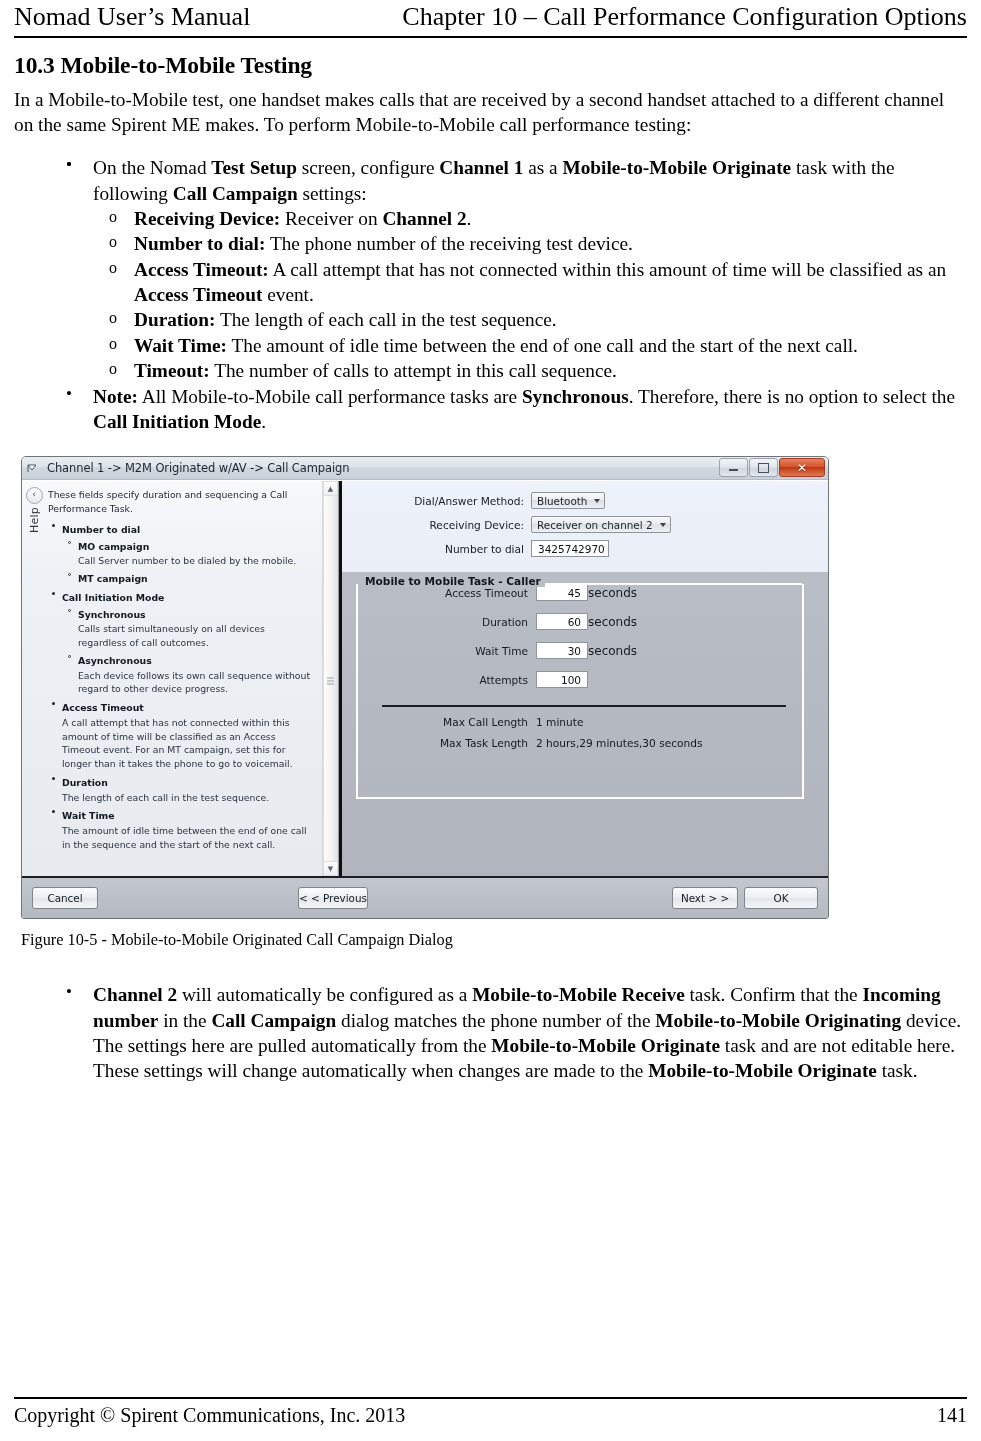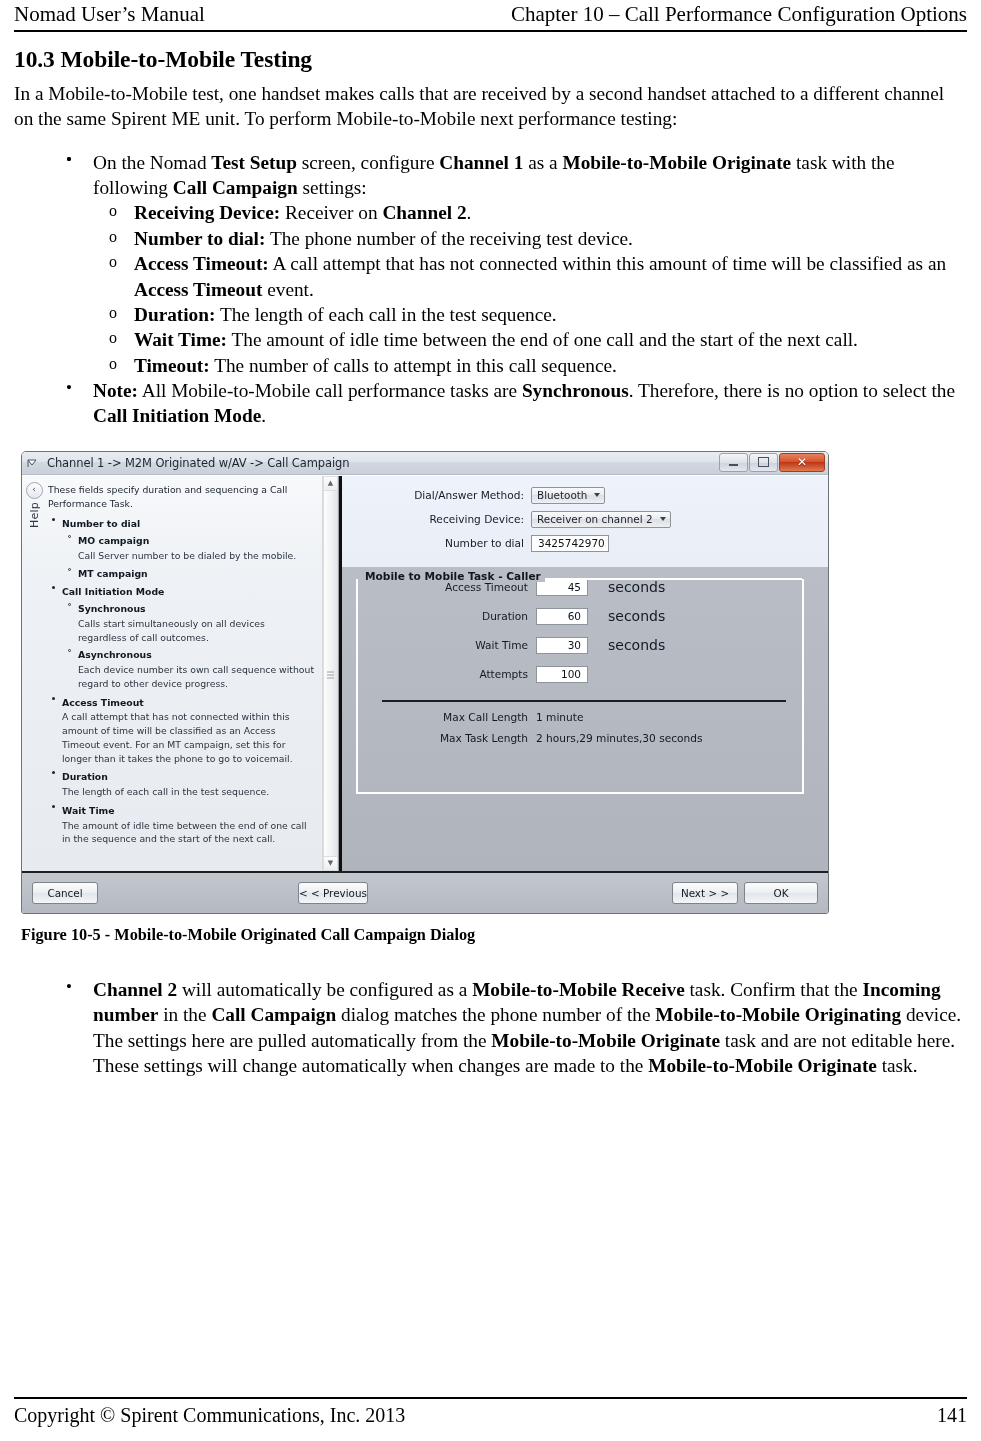--- a/index.html
+++ b/index.html
@@ -21,21 +21,21 @@
     height: 1441px;
     box-sizing: border-box;
     padding: 0 14px;
   }
 
   
   .hdr {
     display: flex;
     justify-content: space-between;
     align-items: flex-end;
-    font-size: 21px;
+    font-size: 26px;
     line-height: 1.1;
     padding: 3px 0 4px 0;
     border-bottom: 2.2px solid #000;
   }
   .hdr-left { white-space: nowrap; }
   .hdr-right { white-space: nowrap; margin-left: 20px; }
 
   
   h1.sec {
     font-size: 23.5px;
@@ -356,22 +356,22 @@
     margin-top: 12px;
   }
   .grow .glbl {
     width: 170px;
     flex: 0 0 170px;
     text-align: right;
     padding-right: 8px;
     white-space: nowrap;
   }
   .grow .units {
-    margin-left: 20px;
-    font-size: 14px;
+    margin-left: 0;
+    font-size: 12px;
     color: #141a22;
   }
   .gdiv {
     margin: 17px 16px 0 24px;
     height: 2px;
     background: #1a1d22;
   }
   .srow {
     display: flex;
     font-size: 10.6px;
@@ -411,21 +411,21 @@
     text-align: right;
   }
   .btn.prev { position: absolute; left: 276px; }
   .btn.next { position: absolute; right: 90px; }
   .btn.ok   { position: absolute; right: 10px; min-width: 72px; }
 
   
   .figcap {
     margin: 11px 0 0 7px;
     font-size: 16.3px;
-    font-weight: bold;
+    font-weight: normal;
     font-family: "Liberation Serif", serif;
   }
 
   
   ul.tail {
     list-style: none;
     margin: 32px 0 0 0;
     padding: 0;
   }
   ul.tail > li {
@@ -457,21 +457,21 @@
 <body>
 
 <div class="page">
 
   <div class="hdr">
     <div class="hdr-left">Nomad User’s Manual</div>
     <div class="hdr-right">Chapter 10 – Call Performance Configuration Options</div>
   </div>
 
   <h1 class="sec">10.3 Mobile-to-Mobile Testing</h1>
-  <p class="body">In a Mobile-to-Mobile test, one handset makes calls that are received by a second handset attached to a different channel on the same Spirent ME unit.  To perform Mobile-to-Mobile next performance testing:</p>
+  <p class="body">In a Mobile-to-Mobile test, one handset makes calls that are received by a second handset attached to a different channel on the same Spirent ME makes.  To perform Mobile-to-Mobile call performance testing:</p>
 
   <ul class="lvl1">
     <li>
       <span class="bul">•</span>
     </li>
     <li>
       <span class="bul">•</span>
       <span>On the Nomad </span><b>Test Setup</b><span> screen, configure </span><b>Channel 1</b><span> as a </span><b>Mobile-to-Mobile Originate</b><span> task with the following </span><b>Call Campaign</b><span> settings:</span>
 
       <ul class="lvl2">
@@ -559,21 +559,21 @@
                 <span class="hp-h">Call Initiation Mode</span>
                 <ul class="hp-sub">
                   <li>
                     <span class="d2"></span>
                     <span class="hp-h">Synchronous</span>
                     <div class="hp-d">Calls start simultaneously on all devices regardless of call outcomes.</div>
                   </li>
                   <li>
                     <span class="d2"></span>
                     <span class="hp-h">Asynchronous</span>
-                    <div class="hp-d">Each device number its own call sequence without regard to other device progress.</div>
+                    <div class="hp-d">Each device follows its own call sequence without regard to other device progress.</div>
                   </li>
                 </ul>
               </li>
               <li>
                 <span class="d1"></span>
                 <span class="hp-h">Access Timeout</span>
                 <div class="hp-d">A call attempt that has not connected within this amount of time will be classified as an Access Timeout event.  For an MT campaign, set this for longer than it takes the phone to go to voicemail.</div>
               </li>
               <li>
                 <span class="d1"></span>

